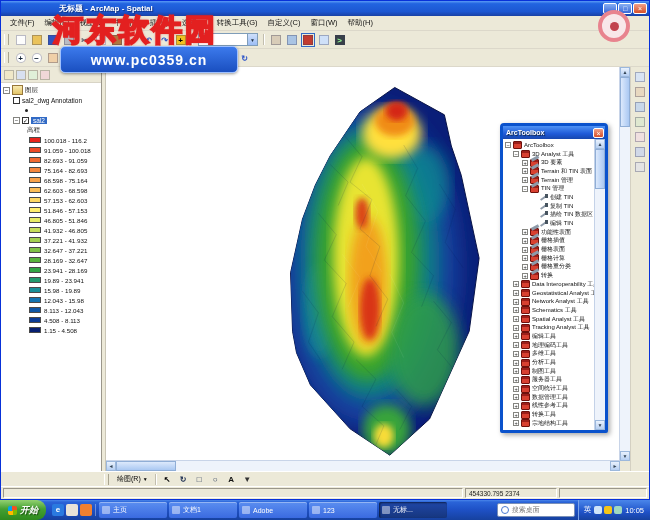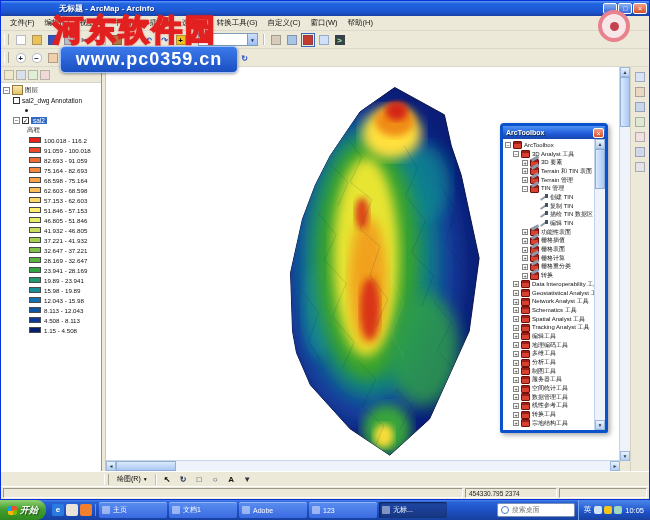--- a/index.html
+++ b/index.html
@@ -121,33 +121,33 @@
   .clock{font-size:7.5px;color:#fff;}
   
   .wm-logo{position:absolute;left:4px;top:2px;width:52px;height:52px;border-radius:50%;z-index:60;
     background:radial-gradient(circle at 35% 35%,#ff7a66,#e02318 62%,#a81108);border:3px solid #fff;
     box-shadow:0 0 4px rgba(0,0,0,.45);display:flex;align-items:center;justify-content:center;
     color:#fff;font-weight:bold;font-style:italic;font-size:21px;}
   .wm-name{position:absolute;left:53px;top:10px;z-index:60;font-size:30px;font-weight:bold;letter-spacing:3px;
     color:#fff;-webkit-text-stroke:2px #e32020;text-shadow:0 0 3px #e32020;white-space:nowrap;}
   .wm-url{position:absolute;left:60px;top:46px;z-index:60;width:176px;height:25px;border-radius:5px;
     background:linear-gradient(180deg,#3c7aec,#1a4fc0);border:1px solid #9ec0ff;box-shadow:0 1px 3px rgba(0,0,0,.4);
-    color:#fff;font-size:18px;font-weight:bold;letter-spacing:1px;display:flex;align-items:center;justify-content:center;}
+    color:#fff;font-size:14px;font-weight:bold;letter-spacing:1px;display:flex;align-items:center;justify-content:center;}
   .badge{position:absolute;right:20px;top:10px;width:24px;height:24px;border-radius:50%;z-index:60;
     border:4px solid #e8838e;background:#f8e7e9;display:flex;align-items:center;justify-content:center;}
   .badge::after{content:"";width:9px;height:9px;border-radius:50%;background:#c2424e;}
 </style>
 </head>
 <body>
 
 <div class="screen">
   <div class="app">
 
     <div class="titlebar">
-      <span>无标题 - ArcMap - ArcInfo</span>
+      <span>无标题 - ArcMap - Spatial</span>
       <span class="win-controls">
         <button class="win-btn">_</button>
         <button class="win-btn">□</button>
         <button class="win-btn close">×</button>
       </span>
     </div>
 
     <div class="menubar">
         <span class="menu-item">文件(F)</span>
         <span class="menu-item">编辑(E)</span>

